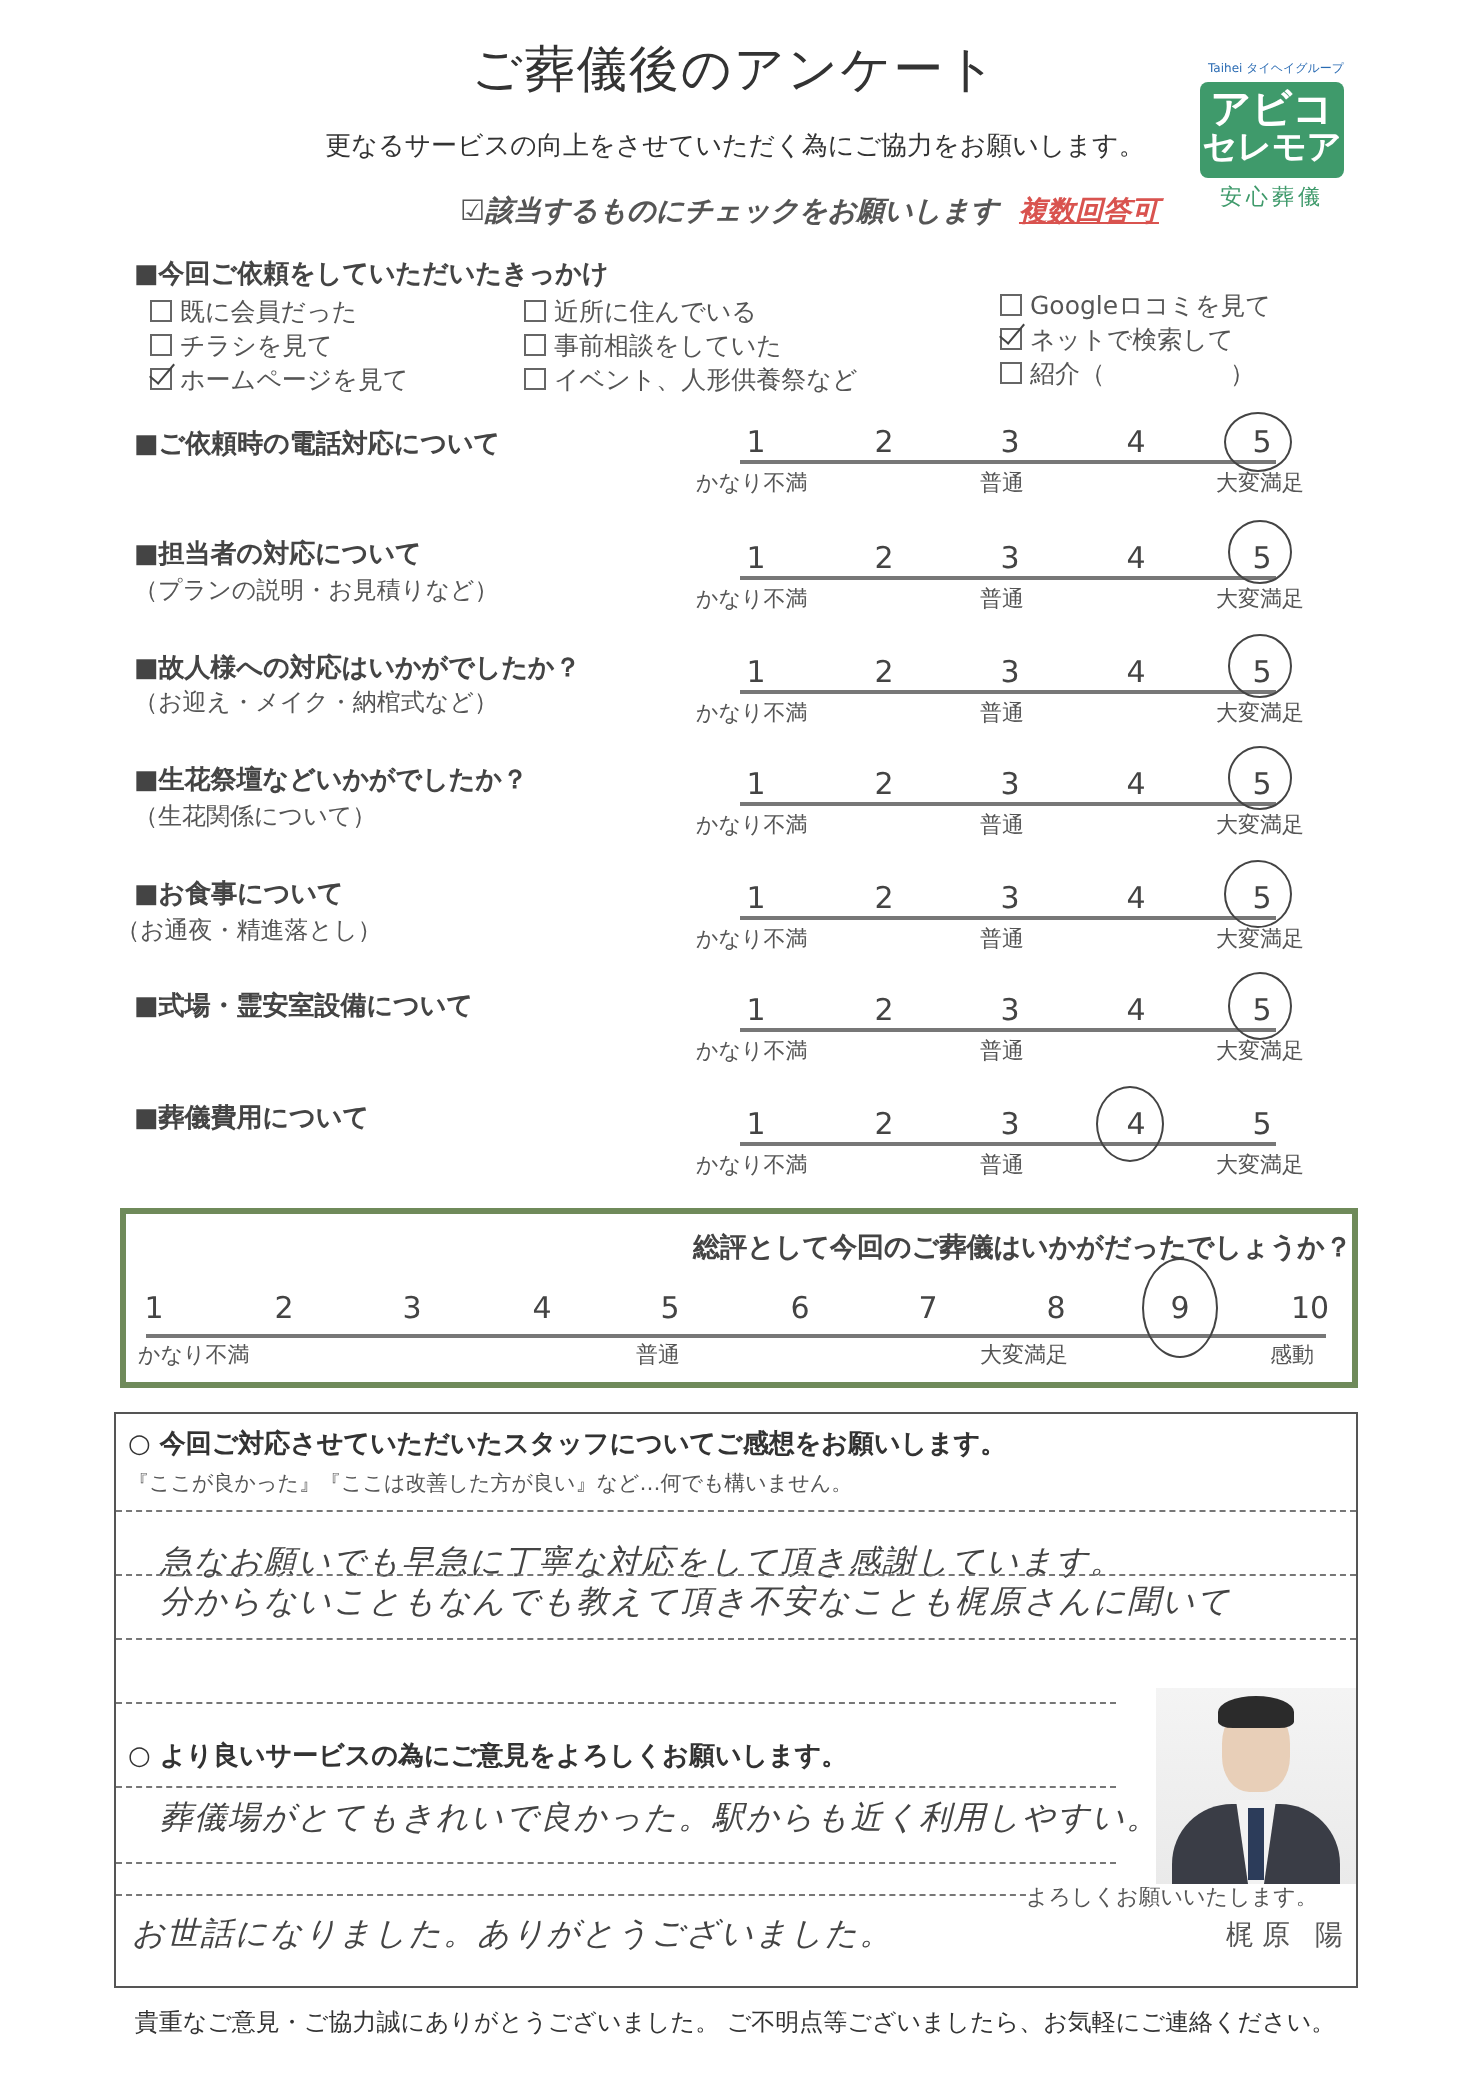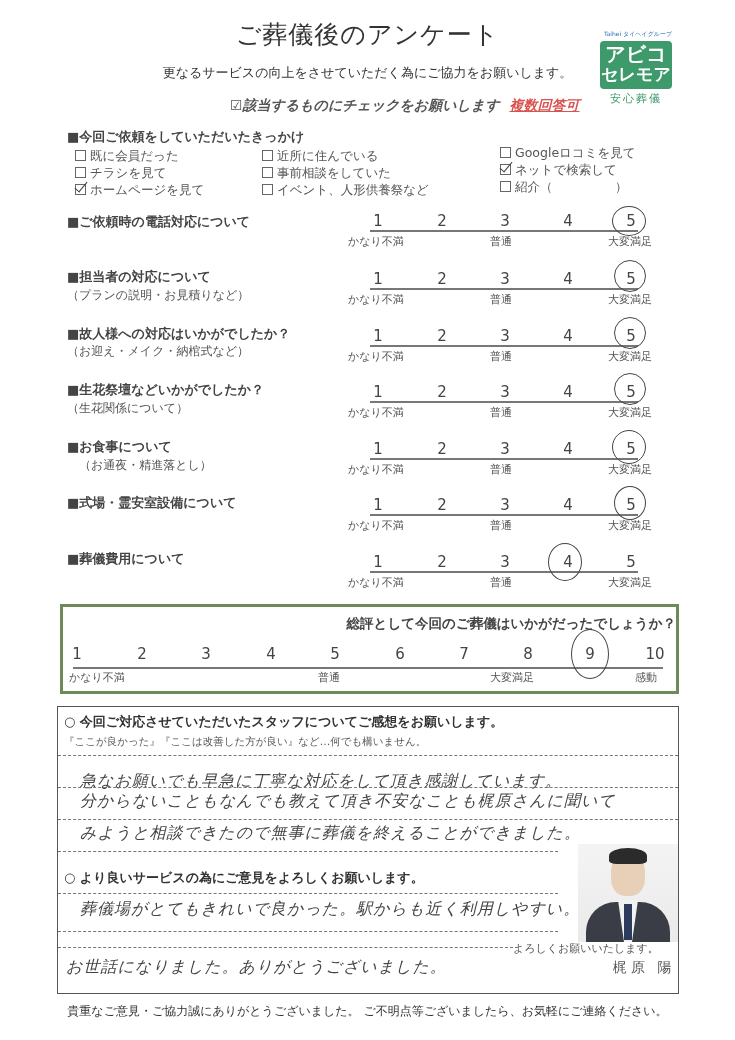--- a/index.html
+++ b/index.html
@@ -140,21 +140,21 @@
     <div class="line"></div>
     <span class="lab" style="left:8px;">かなり不満</span>
       <span class="lab" style="left:150px;">普通</span>
       <span class="lab" style="left:268px;">大変満足</span>
     <div class="circle" style="left:274px;top:-8px;width:30px;height:30px;"></div>
   </div>
 </div>
 
 <div>
   <div class="abs q-head" style="left:67px;top:438px;">■お食事について</div>
-  <div class="abs q-sub" style="left:79px;top:457px;">（お通夜・精進落とし）</div>
+  <div class="abs q-sub" style="left:58px;top:457px;">（お通夜・精進落とし）</div>
   <div class="abs scale" style="top:438px;">
     <span class="num" style="left:28px;">1</span>
       <span class="num" style="left:92px;">2</span>
       <span class="num" style="left:155px;">3</span>
       <span class="num" style="left:218px;">4</span>
       <span class="num" style="left:281px;">5</span>
     <div class="line"></div>
     <span class="lab" style="left:8px;">かなり不満</span>
       <span class="lab" style="left:150px;">普通</span>
       <span class="lab" style="left:268px;">大変満足</span>
@@ -215,21 +215,20 @@
 </div>
 
 <div class="abs comments">
   <div class="c-head" style="left:6px;top:6px;">○ 今回ご対応させていただいたスタッフについてご感想をお願いします。</div>
   <div class="c-sub" style="left:6px;top:28px;">『ここが良かった』『ここは改善した方が良い』など…何でも構いません。</div>
   <div class="dash" style="left:0;top:48px;width:620px;"></div>
   <div class="hand" style="left:22px;top:52px;margin-top:12px;">急なお願いでも早急に丁寧な対応をして頂き感謝しています。</div>
   <div class="dash" style="left:0;top:80px;width:620px;"></div>
   <div class="hand" style="left:22px;top:84px;">分からないこともなんでも教えて頂き不安なことも梶原さんに聞いて</div>
   <div class="dash" style="left:0;top:112px;width:620px;"></div>
-  <div class="hand" style="left:22px;top:116px;">みようと相談できたので無事に葬儀を終えることができました。</div>
   <div class="dash" style="left:0;top:144px;width:500px;"></div>
 
   <div class="c-head" style="left:6px;top:162px;">○ より良いサービスの為にご意見をよろしくお願いします。</div>
   <div class="dash" style="left:0;top:186px;width:500px;"></div>
   <div class="hand" style="left:22px;top:192px;">葬儀場がとてもきれいで良かった。駅からも近く利用しやすい。</div>
   <div class="dash" style="left:0;top:224px;width:500px;"></div>
   <div class="dash" style="left:0;top:240px;width:460px;"></div>
   <div class="hand" style="left:8px;top:250px;">お世話になりました。ありがとうございました。</div>
 
   <div class="photo">

